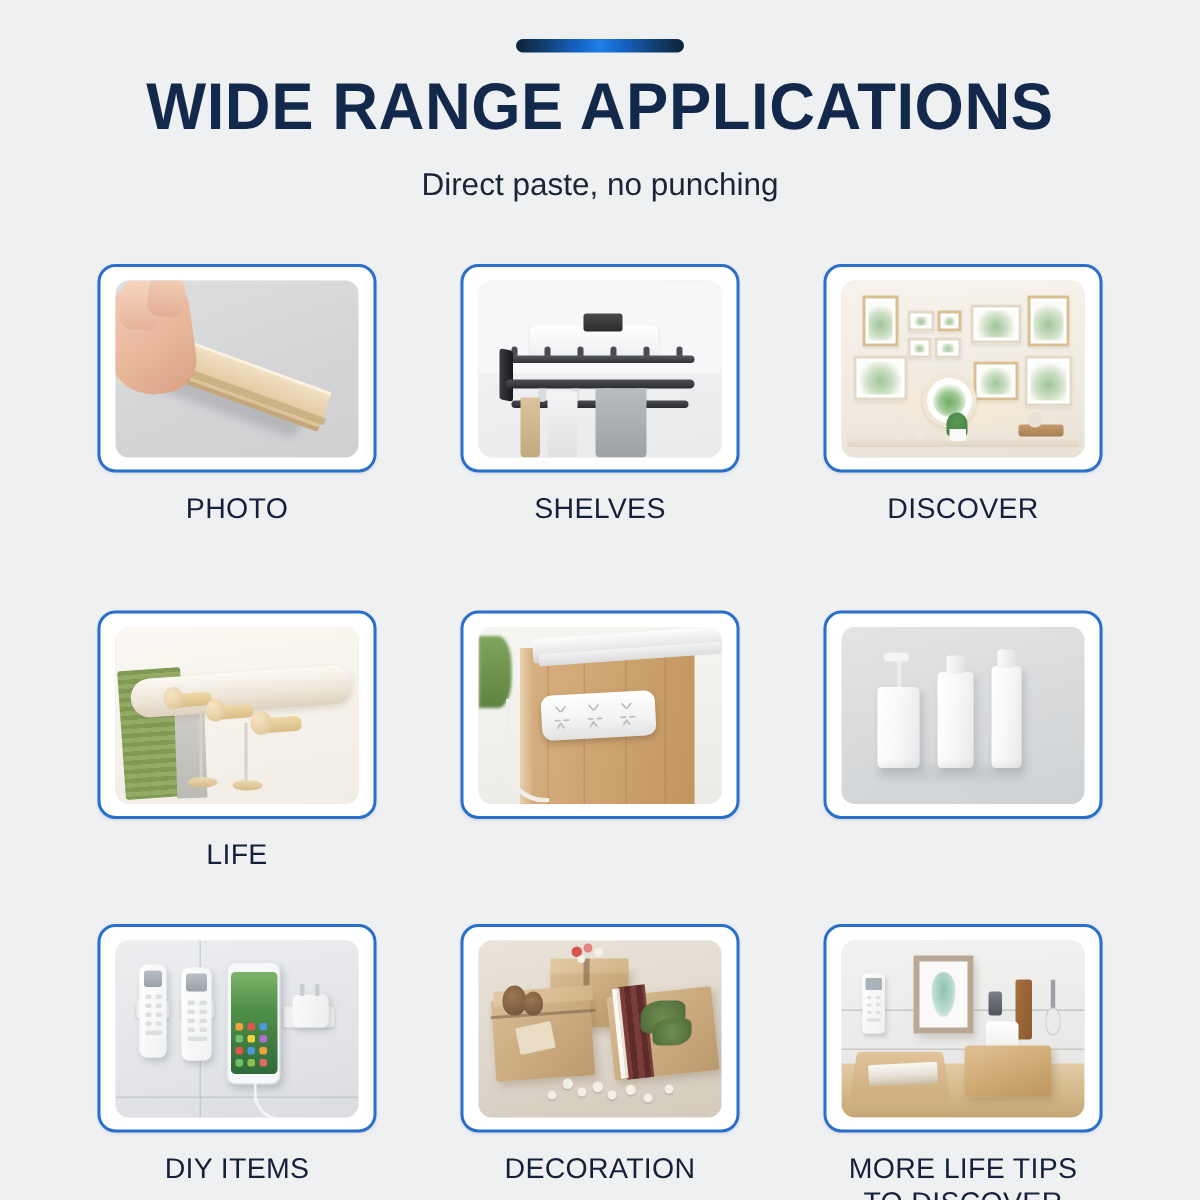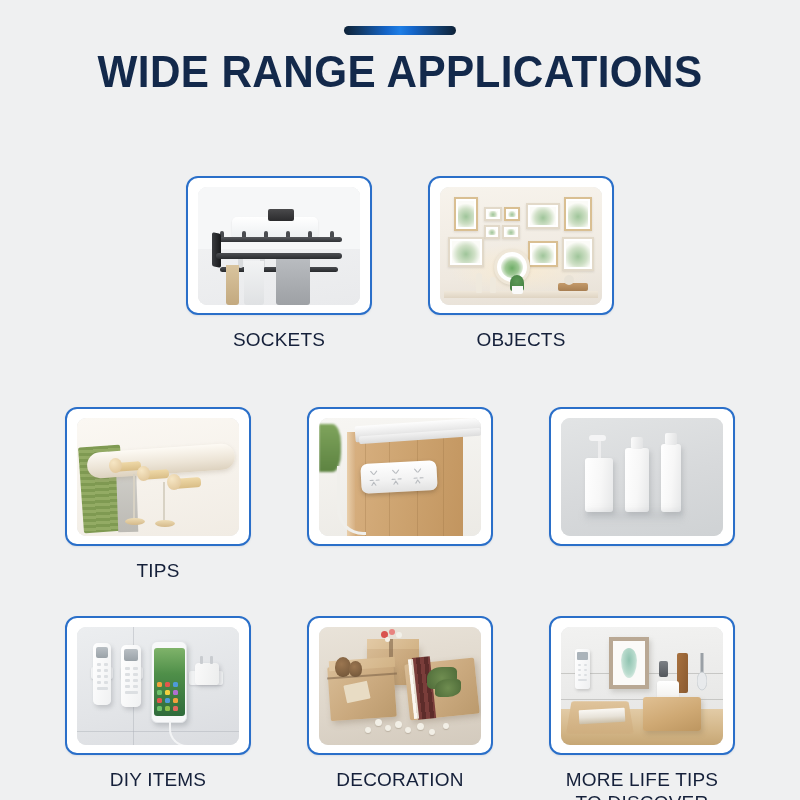--- a/index.html
+++ b/index.html
@@ -488,26 +488,46 @@
   .ml-wallline {
     position:absolute; height:1px; background: rgba(190,190,188,.8);
   }
 </style>
 </head>
 <body>
 
 <div class="header">
   <div class="accent-bar"></div>
   <div class="page-title">WIDE RANGE APPLICATIONS</div>
+  <div class="page-subtitle">Direct paste, no punching</div>
 </div>
 
 <div class="grid">
 
   <div class="row row-1">
 
+    <div class="cell">
+      <div class="card">
+        <div class="photo">
+          <div class="scene">
+            <div class="obj ph1-bg"></div>
+            <div class="obj ph1-shadow"></div>
+            <div class="obj ph1-strip"></div>
+            <div class="obj ph1-frame-h"></div>
+            <div class="obj ph1-edge"></div>
+            <div class="obj ph1-frame-v"></div>
+            <div class="obj ph1-hand">
+              <div class="obj ph1-finger1"></div>
+              <div class="obj ph1-finger2"></div>
+            </div>
+          </div>
+        </div>
+      </div>
+      <div class="cell-label">PHOTO</div>
+    </div>
 
     <div class="cell">
       <div class="card">
         <div class="photo">
           <div class="scene">
             <div class="obj sh-bg"></div>
             <div class="obj sh-wall"></div>
             <div class="obj sh-towel-top"></div>
             <div class="obj sh-box"></div>
             <div class="obj sh-rail-bars">
@@ -525,21 +545,21 @@
             <div class="obj sh-hook" style="left:40px;top:72px"></div>
             <div class="obj sh-hook" style="left:62px;top:72px"></div>
             <div class="obj sh-hook" style="left:84px;top:72px"></div>
             <div class="obj sh-hook" style="left:106px;top:72px"></div>
             <div class="obj sh-towel-beige"></div>
             <div class="obj sh-towel-white2"></div>
             <div class="obj sh-towel-grey"></div>
           </div>
         </div>
       </div>
-      <div class="cell-label">SOCKETS</div>
+      <div class="cell-label">SHELVES</div>
     </div>
 
     <div class="cell">
       <div class="card">
         <div class="photo">
           <div class="scene">
             <div class="obj po-bg"></div>
             <div class="obj po-glow"></div>
 
             <div class="po-frame wood" style="left:14px;top:10px;width:24px;height:34px">
@@ -580,21 +600,21 @@
             <div class="obj po-shelf"></div>
             <div class="obj po-vase" style="left:36px;top:86px;width:6px;height:20px"></div>
             <div class="obj po-vase" style="left:50px;top:90px;width:6px;height:16px"></div>
             <div class="obj po-plant"></div>
             <div class="obj po-pot"></div>
             <div class="obj po-tray"></div>
             <div class="obj po-ball"></div>
           </div>
         </div>
       </div>
-      <div class="cell-label">OBJECTS</div>
+      <div class="cell-label">DISCOVER</div>
     </div>
   </div>
 
   <div class="spacer-row-1"></div>
 
   <div class="row row-2">
 
     <div class="cell">
       <div class="card">
         <div class="photo">
@@ -609,21 +629,21 @@
             <div class="obj hk-knob" style="left:60px;top:48px;width:13px;height:15px"></div>
             <div class="obj hk-peg" style="left:96px;top:60px;width:28px;height:10px;transform:rotate(-4deg)"></div>
             <div class="obj hk-knob" style="left:90px;top:56px;width:14px;height:16px"></div>
             <div class="hk-string" style="left:56px;top:56px;height:46px"></div>
             <div class="hk-string" style="left:86px;top:64px;height:40px"></div>
             <div class="hk-disc" style="left:48px;top:100px"></div>
             <div class="hk-disc" style="left:78px;top:102px"></div>
           </div>
         </div>
       </div>
-      <div class="cell-label">TIPS</div>
+      <div class="cell-label">LIFE</div>
     </div>
 
     <div class="cell">
       <div class="card">
         <div class="photo">
           <div class="scene">
             <div class="obj ps-bg"></div>
             <div class="obj ps-leaf"></div>
             <div class="obj ps-wood">
               <div class="ps-grain" style="left:18px;top:0;height:100%"></div>

